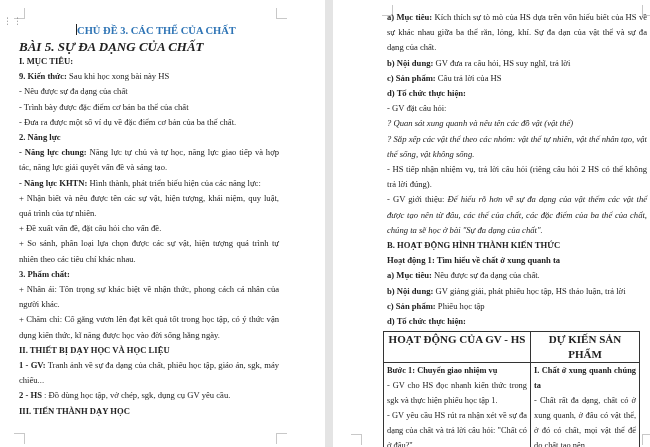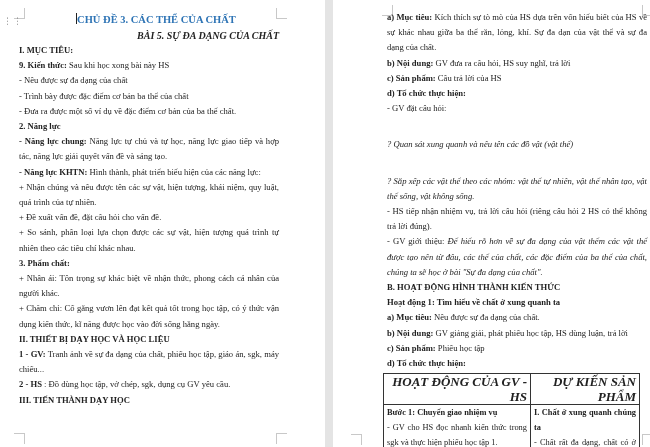--- a/index.html
+++ b/index.html
@@ -8,32 +8,32 @@
   #page-left { left:0; width:325px; }
   #page-right { left:333px; width:348px; }
   .gap { position:absolute; left:325px; top:0; width:8px; height:447px; background:#e4e4e4; }
   .crop { position:absolute; width:10px; height:10px; border-color:#c8c8c8; border-style:solid; border-width:0; }
   .crop.tl { border-right-width:1px; border-bottom-width:1px; }
   .crop.tr { border-left-width:1px; border-bottom-width:1px; }
   .crop.bl { border-right-width:1px; border-top-width:1px; }
   .crop.br { border-left-width:1px; border-top-width:1px; }
   .handle { position:absolute; left:3px; top:19px; font-size:9px; color:#888; line-height:4px; letter-spacing:1px; }
   .content { position:absolute; font-size:8.6px; line-height:15.2px; }
-  #left-content { left:19px; top:12px; width:260px; }
+  #left-content { left:19px; top:23px; width:260px; }
   #right-content { left:54px; top:10px; width:260px; }
   .line { white-space:nowrap; }
   .wrap { white-space:normal; text-align:justify; }
   .title { text-align:center; color:#2e74b5; font-weight:bold; font-size:10.5px; line-height:16px; }
-  .subtitle { text-align:right; font-weight:bold; font-style:italic; font-size:10px; line-height:15px; }
+  .subtitle { text-align:left; font-weight:bold; font-style:italic; font-size:13px; line-height:15px; }
   .b { font-weight:bold; }
-  .i { font-style:italic;margin-top:21px; }
+  .i { font-style:italic; }
   .cursor { display:inline-block; width:1px; height:11px; background:#222; vertical-align:-1px; }
   table.act { border-collapse:collapse; width:257px; margin-left:-4px; margin-top:2px; font-size:8.4px; line-height:15px; }
   table.act th, table.act td { border:1px solid #333; padding:0 3px; vertical-align:top; }
-  table.act th { font-weight:bold; text-align:right; font-size:13px;font-style:italic; }
+  table.act th { font-weight:bold; text-align:center; font-size:11px; }
   table.act td { text-align:justify; }
   td.c1 { width:140px; }
 </style>
 </head>
 <body>
 
 <div class="page" id="page-left">
   <div class="crop tl" style="left:14px;top:8px;"></div>
   <div class="crop tr" style="left:276px;top:8px;"></div>
   <div class="crop bl" style="left:14px;top:433px;"></div>
@@ -44,21 +44,21 @@
     <div class="title" style="padding-left:14px;"><span class="cursor"></span><span>CHỦ ĐỀ 3. CÁC THỂ CỦA CHẤT</span></div>
     <div class="subtitle">BÀI 5. SỰ ĐA DẠNG CỦA CHẤT</div>
     <div class="line b">I. MỤC TIÊU:</div>
     <div class="line"><span class="b">9. Kiến thức:</span><span> Sau khi học xong bài này HS</span></div>
     <div class="line">- Nêu được sự đa dạng của chất</div>
     <div class="line">- Trình bày được đặc điểm cơ bản ba thể của chất</div>
     <div class="line">- Đưa ra được một số ví dụ về đặc điểm cơ bản của ba thể chất.</div>
     <div class="line b">2. Năng lực</div>
     <div class="wrap"><span class="b">- Năng lực chung:</span><span> Năng lực tự chủ và tự học, năng lực giao tiếp và hợp tác, năng lực giải quyết vấn đề và sáng tạo.</span></div>
     <div class="line"><span class="b">- Năng lực KHTN:</span><span> Hình thành, phát triển biểu hiện của các năng lực:</span></div>
-    <div class="wrap">+ Nhận chúng và nêu được tên các sự vật, hiện tượng, khái niệm, quy luật, quá trình của tự nhiên.</div>
+    <div class="wrap">+ Nhận biết và nêu được tên các sự vật, hiện tượng, khái niệm, quy luật, quá trình của tự nhiên.</div>
     <div class="wrap">+ Đề xuất vấn đề, đặt câu hỏi cho vấn đề.</div>
     <div class="wrap">+ So sánh, phân loại lựa chọn được các sự vật, hiện tượng quá trình tự nhiên theo các tiêu chí khác nhau.</div>
     <div class="line b">3. Phẩm chất:</div>
     <div class="wrap">+ Nhân ái: Tôn trọng sự khác biệt về nhận thức, phong cách cá nhân của người khác.</div>
     <div class="wrap">+ Chăm chỉ: Cố gắng vươn lên đạt kết quả tốt trong học tập, có ý thức vận dụng kiến thức, kĩ năng được học vào đời sống hằng ngày.</div>
     <div class="line b">II. THIẾT BỊ DẠY HỌC VÀ HỌC LIỆU</div>
     <div class="wrap"><span class="b">1 - GV:</span><span>  Tranh ảnh về sự đa dạng của chất, phiếu học tập, giáo án, sgk, máy chiếu...</span></div>
     <div class="line"><span class="b">2 - HS</span><span> :  Đồ dùng học tập, vở chép, sgk, dụng cụ GV yêu cầu.</span></div>
     <div class="line b">III. TIẾN THÀNH DẠY HỌC</div>
   </div>
@@ -78,21 +78,21 @@
     <div class="line"><span class="b">c) Sản phẩm:</span><span> Câu trả lời của HS</span></div>
     <div class="line b">d) Tổ chức thực hiện:</div>
     <div class="line">- GV đặt câu hỏi:</div>
     <div class="line i">? Quan sát xung quanh và nêu tên các đồ vật (vật thể)</div>
     <div class="wrap i">? Sắp xếp các vật thể theo các nhóm: vật thể tự nhiên, vật thể nhân tạo, vật thể sống, vật không sống.</div>
     <div class="wrap">- HS tiếp nhận nhiệm vụ, trả lời câu hỏi (riêng câu hỏi 2 HS có thể không trả lời đúng).</div>
     <div class="wrap"><span>- GV giới thiệu: </span><span class="i">Để hiểu rõ hơn về sự đa dạng của vật thểm các vật thể được tạo nên từ đâu, các thể của chất, các đặc điểm của ba thể của chất, chúng ta sẽ học ở bài "Sự đa dạng của chất".</span></div>
     <div class="line b">B. HOẠT ĐỘNG HÌNH THÀNH KIẾN THỨC</div>
     <div class="line b">Hoạt động 1: Tìm hiểu về chất ở xung quanh ta</div>
     <div class="line"><span class="b">a) Mục tiêu:</span><span> Nêu được sự đa dạng của chất.</span></div>
-    <div class="line"><span class="b">b) Nội dung:</span><span> GV giảng giải, phát phiếu học tập, HS dùng luận, trả lời</span></div>
+    <div class="line"><span class="b">b) Nội dung:</span><span> GV giảng giải, phát phiếu học tập, HS thảo luận, trả lời</span></div>
     <div class="line"><span class="b">c) Sản phẩm:</span><span> Phiếu học tập</span></div>
     <div class="line b">d) Tổ chức thực hiện:</div>
 
     <table class="act">
       <tbody>
           <tr>
         <th>HOẠT ĐỘNG CỦA GV - HS</th>
         <th>DỰ KIẾN SẢN PHẨM</th>
       </tr>
       <tr>

